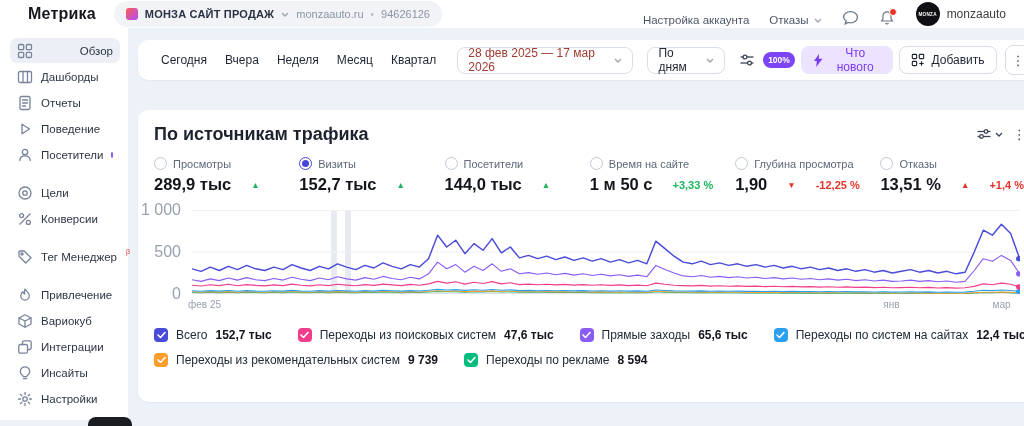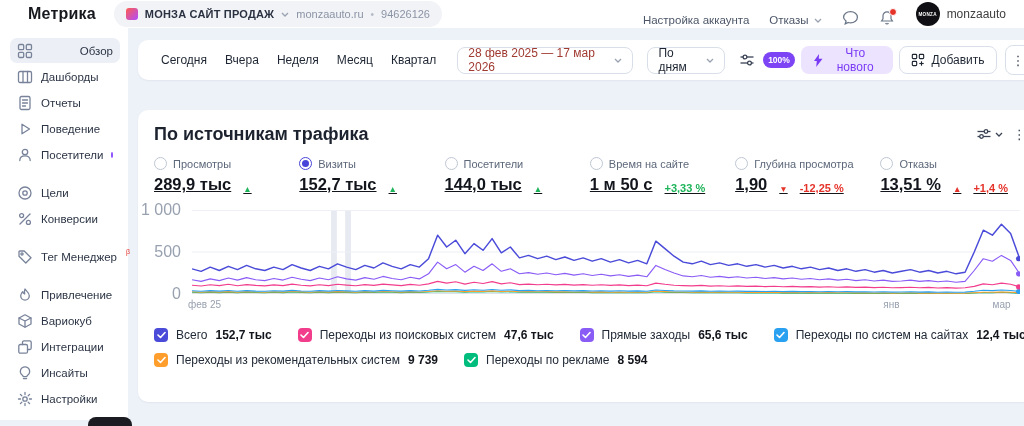--- a/index.html
+++ b/index.html
@@ -48,21 +48,21 @@
   .card-head{display:flex;align-items:center;padding:0 16px;}
   .card-title{font-size:18px;font-weight:bold;color:#1c222e;}
   .head-tools{margin-left:auto;display:flex;align-items:center;gap:10px;color:#3a4354;}
   .kebab-sm{font-size:13px;color:#3a4354;cursor:pointer;}
   .metrics-row{display:flex;padding:12px 16px 0 16px;}
   .metric{flex:1;min-width:0;cursor:pointer;}
   .metric-top{display:flex;align-items:center;gap:6px;font-size:11px;color:#5c6779;white-space:nowrap;}
   .radio{width:13px;height:13px;border-radius:50%;border:1.5px solid #bfc7d4;box-sizing:border-box;flex:none;position:relative;background:#fff;}
   .radio.on{border-color:#4945d8;}
   .radio.on::after{content:"";position:absolute;inset:2px;background:#4945d8;border-radius:50%;}
-  .metric-val{display:flex;align-items:flex-end;gap:12px;margin-top:5px;font-size:16.5px;font-weight:bold;color:#12151c;white-space:nowrap;text-decoration:underline;}
+  .metric-val{display:flex;align-items:center;gap:20px;margin-top:5px;font-size:16.5px;font-weight:bold;color:#12151c;white-space:nowrap;}
   .tri{font-size:8.5px;}
   .delta{font-size:11px;font-weight:bold;}
   .green{color:#1db45a;} .red{color:#e5332a;}
   
   .chart-wrap{position:relative;height:112px;margin:10px 16px 0 16px;}
   .plot-area{position:absolute;left:38px;right:6px;top:6px;height:84px;}
   .plot-area svg{width:100%;height:100%;display:block;}
   .ylabels{position:absolute;left:0;top:6px;height:84px;width:32px;}
   .ylabel{position:absolute;right:5px;font-size:16px;color:#98a1b0;transform:translateY(-50%);white-space:nowrap;}
   .xlabels{position:absolute;left:38px;right:6px;top:95px;height:14px;}

